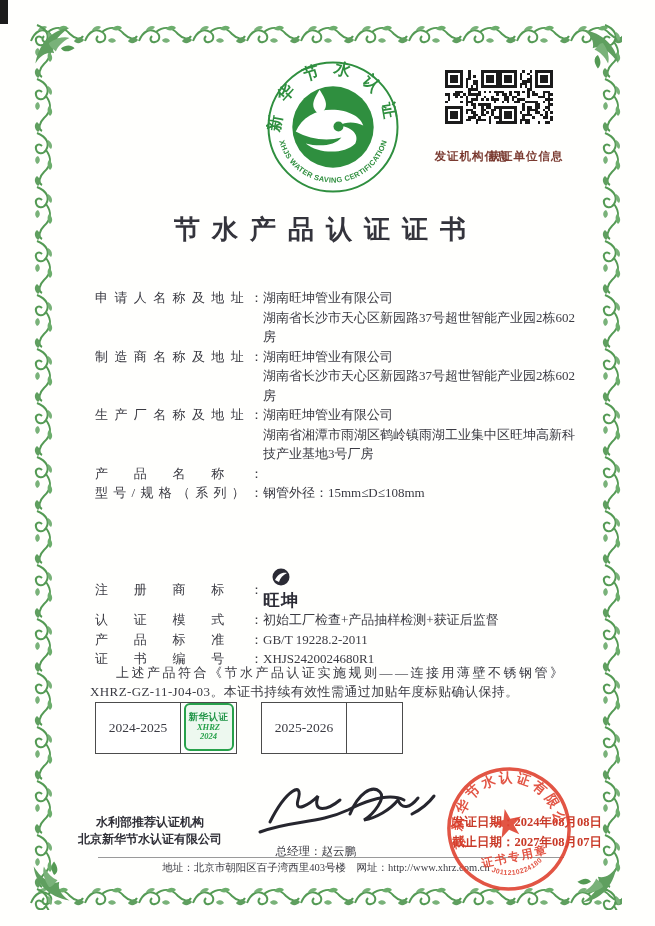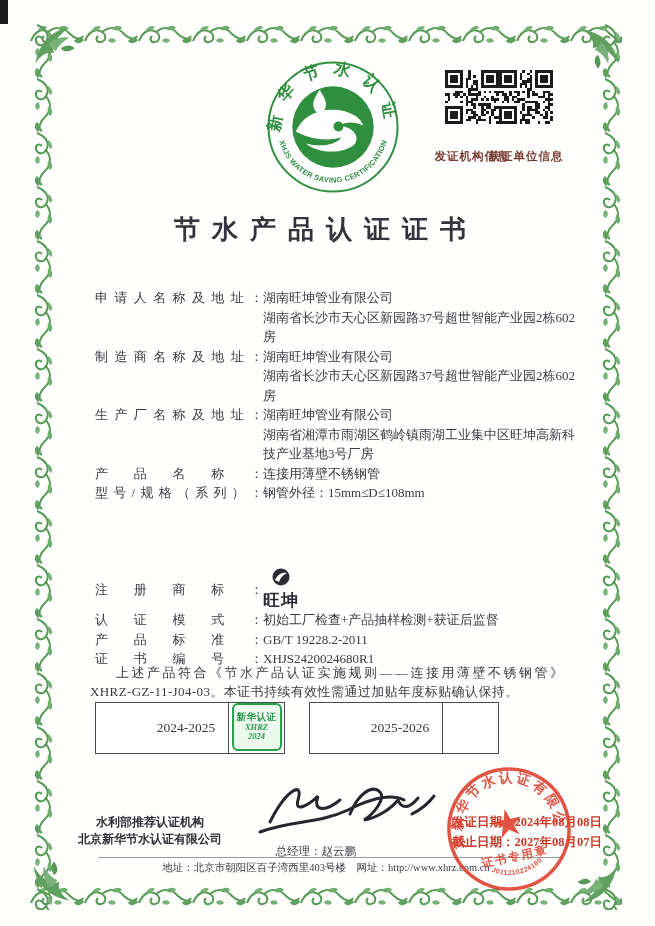--- a/index.html
+++ b/index.html
@@ -20,21 +20,21 @@
   .frow{display:flex;align-items:flex-start;}
   .flabel{width:168px;flex:0 0 168px;text-align:justify;text-align-last:justify;color:#3a3a42;}
   .fvalue{flex:1;white-space:pre-line;color:#3a3a42;}
   .tm-row{position:absolute;left:95px;width:482px;display:flex;align-items:center;font-size:13px;}
   .tm-mark{display:flex;align-items:center;gap:3px;font-weight:bold;font-size:17px;color:#2b2b35;letter-spacing:1px;flex-direction:column;}
   .statement{position:absolute;left:90px;width:494px;font-size:13px;line-height:18.5px;color:#3a3a42;}
   .statement .l1{text-indent:26px;letter-spacing:2.5px;}
   .statement .l2{letter-spacing:0.4px;}
   
   .boxes{position:absolute;left:95px;top:702px;width:492px;display:flex;gap:24px;}
-  .ybox{width:140px;height:50px;border:1.5px solid #4c4c4c;display:flex;background:#fff;padding-left:48px;}
+  .ybox{width:140px;height:50px;border:1.5px solid #4c4c4c;display:flex;background:#fff;}
   .ycell{flex:0 0 60%;display:flex;align-items:center;justify-content:center;font-size:13.5px;color:#3a3a42;}
   .scell{flex:1;border-left:1.5px solid #4c4c4c;display:flex;align-items:flex-start;justify-content:center;}
   .sticker{width:46px;height:44px;border:2px solid #27a14b;border-radius:6px;background:#edf8ef;
            display:flex;flex-direction:column;align-items:center;justify-content:center;line-height:1.1;}
   .sticker .s1{font-size:9.5px;font-weight:bold;color:#1f9446;letter-spacing:0.5px;}
   .sticker .s2,.sticker .s3{font-size:8.5px;font-weight:bold;font-style:italic;color:#27a14b;}
   
   .issuer{position:absolute;left:75px;top:814px;width:150px;text-align:center;font-size:12px;font-weight:bold;
           line-height:17px;color:#2e2e36;}
   .sig-caption{position:absolute;left:216px;top:844px;width:140px;text-align:right;font-size:11.5px;color:#3a3a42;}
@@ -190,21 +190,20 @@
       <div class="fvalue">湖南旺坤管业有限公司
 湖南省长沙市天心区新园路37号超世智能产业园2栋602房</div>
     </div>
     <div class="frow">
       <div class="flabel">生产厂名称及地址：</div>
       <div class="fvalue">湖南旺坤管业有限公司
 湖南省湘潭市雨湖区鹤岭镇雨湖工业集中区旺坤高新科技产业基地3号厂房</div>
     </div>
     <div class="frow">
       <div class="flabel">产品名称：</div>
-      <div class="fvalue">连接用薄壁不锈钢管</div>
     </div>
     <div class="frow">
       <div class="flabel">型号/规格（系列）：</div>
       <div class="fvalue">钢管外径：15mm≤D≤108mm</div>
     </div>
   </div>
 
   <div class="tm-row" style="top:568px">
     <div class="flabel">注册商标：</div>
     <div class="tm-mark">

